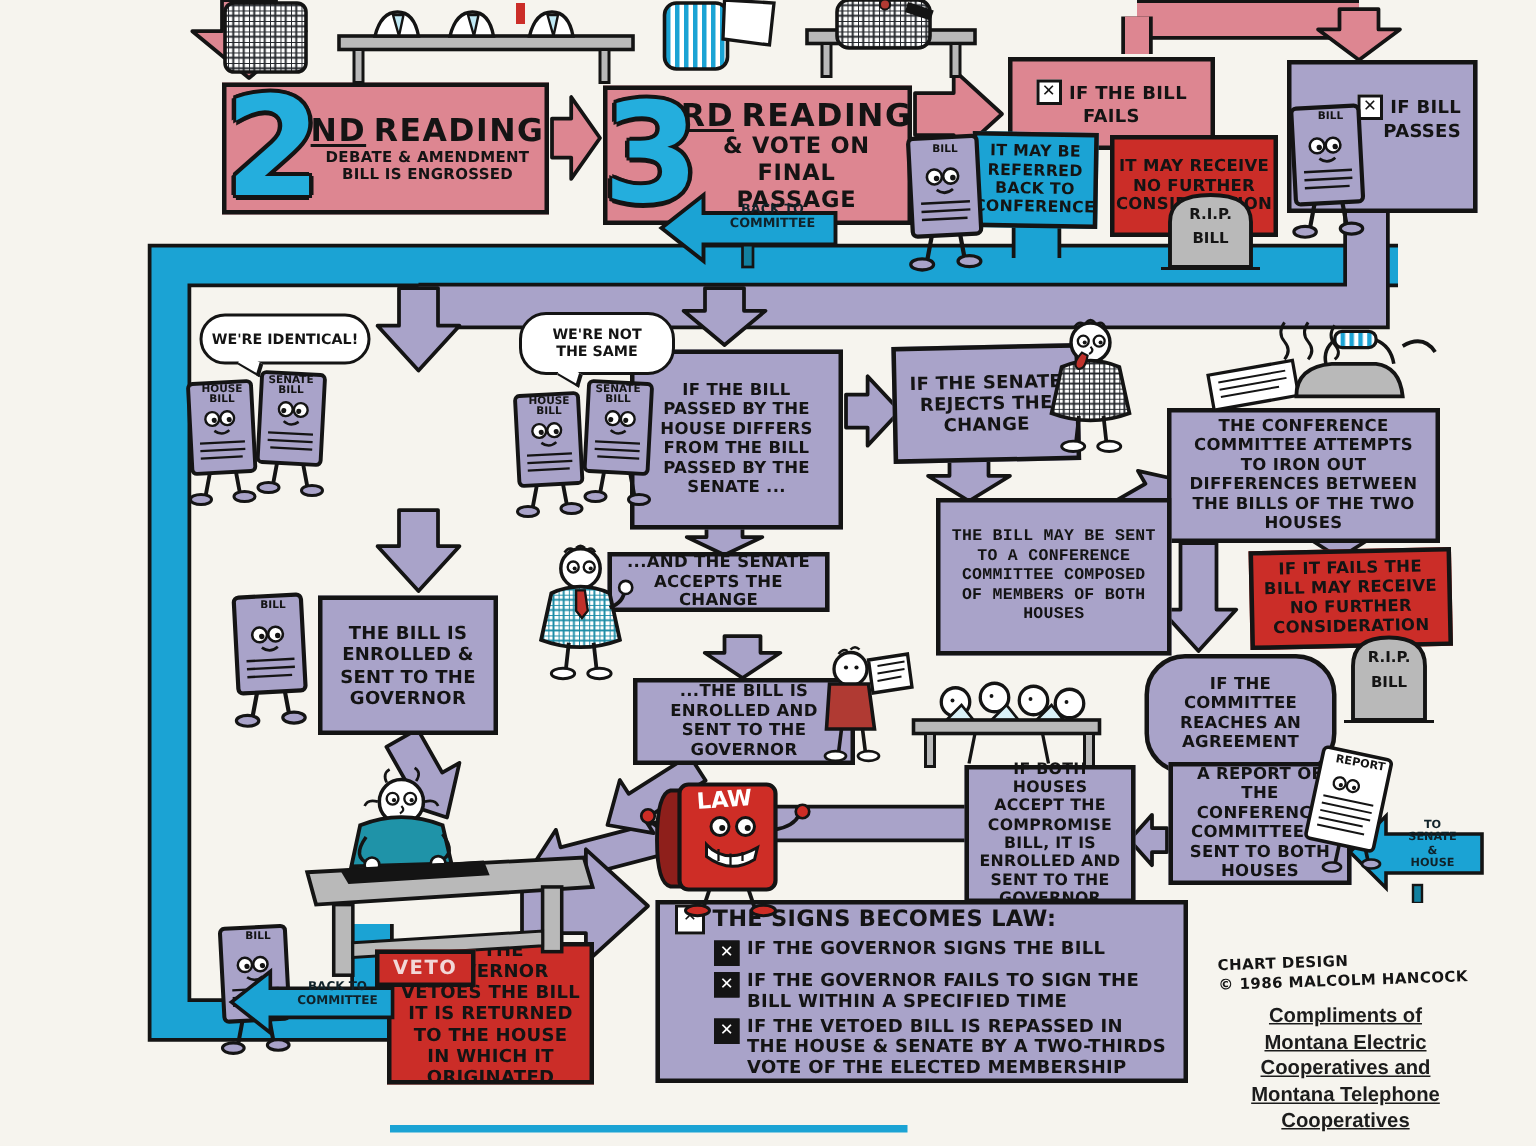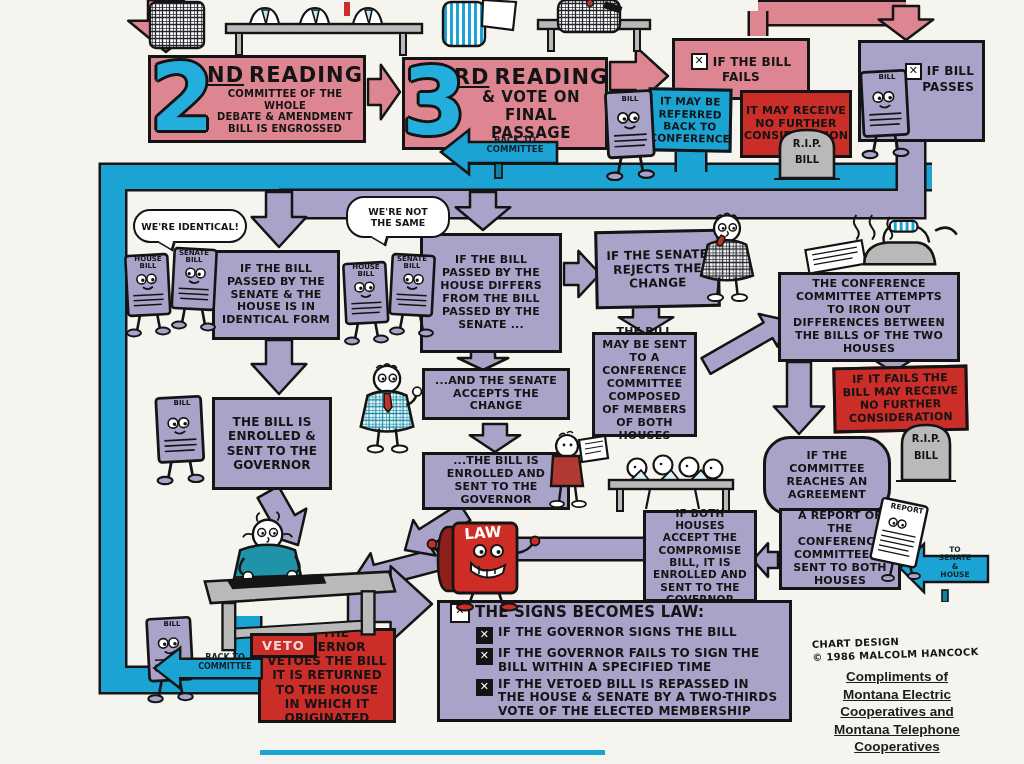--- a/index.html
+++ b/index.html
@@ -150,21 +150,20 @@
       <polygon points="257.6,497.9 274.0,526.9 262.5,533.4 298.0,545.0 306.3,508.6 294.8,515.1 278.4,486.1" fill="#a9a3c9" stroke="#141414" stroke-width="2.5" stroke-linejoin="round"></polygon>
       <polygon points="459.6,503.6 419.1,529.2 413.2,520.0 405.0,550.0 435.7,555.4 429.8,546.1 470.4,520.4" fill="#a9a3c9" stroke="#141414" stroke-width="2.5" stroke-linejoin="round"></polygon>
       <polygon points="348.0,622.0 390.6,622.0 390.6,641.8 432.0,604.0 390.6,566.2 390.6,586.0 348.0,586.0" fill="#a9a3c9" stroke="#141414" stroke-width="2.5" stroke-linejoin="round"></polygon>
     </svg>
 
   <span class="num" style="left:150px;top:58px;">2</span>
   <div class="box pink" style="left:148px;top:55px;width:218px;height:88px;padding-left:62px;">
     <div class="rd-title">
       <span class="ord">ND</span><span>READING</span>
     </div>
-    <div class="rd-sub">COMMITTEE OF THE WHOLE</div>
     <div class="rd-sub">DEBATE &amp; AMENDMENT</div>
     <div class="rd-sub">BILL IS ENGROSSED</div>
   </div>
 
   <span class="num" style="left:402px;top:62px;">3</span>
   <div class="box pink" style="left:402px;top:57px;width:206px;height:93px;padding-left:58px;">
     <div class="rd-title">
       <span class="ord">RD</span><span>READING</span>
     </div>
     <div class="rd3-sub">&amp; VOTE ON</div>
@@ -209,46 +208,43 @@
       <rect x="56" y="36" width="7" height="16" fill="#12809f" stroke="#141414" stroke-width="1.8"></rect>
       <polygon points="2,26 30,4 30,16 118,16 118,37 30,37 30,48" fill="#1ba3d4" stroke="#141414" stroke-width="2.6"></polygon>
     </svg>
     <div class="sign-label pre" style="left:40px;top:10px;width:100px;">BACK TO
 COMMITTEE</div>
   </div>
 
   <div class="bubble" style="left:133px;top:209px;width:114px;height:34px;">
     <span>WE'RE IDENTICAL!</span>
   </div>
-  <div class="bubble pre" style="left:346px;top:196px;width:104px;height:42px;">
+  <div class="bubble pre" style="left:346px;top:208px;width:104px;height:42px;">
     <span class="pre">WE'RE NOT
 THE SAME</span>
   </div>
 
-  <div class="box purple fs11" style="left:212px;top:250px;width:128px;height:90px;">
-    <span>IF THE BILL PASSED BY THE SENATE &amp; THE HOUSE IS IN IDENTICAL FORM</span>
-  </div>
 
   <div class="box purple fs11" style="left:420px;top:233px;width:142px;height:120px;">
     <span>IF THE BILL PASSED BY THE HOUSE DIFFERS FROM THE BILL PASSED BY THE SENATE ...</span>
   </div>
 
   <div class="box purple fs12 r1" style="left:595px;top:230px;width:125px;height:78px;">
     <span>IF THE SENATE REJECTS THE CHANGE</span>
   </div>
 
   <div class="box purple fs11" style="left:778px;top:272px;width:182px;height:90px;">
     <span>THE CONFERENCE COMMITTEE ATTEMPTS TO IRON OUT DIFFERENCES BETWEEN THE BILLS OF THE TWO HOUSES</span>
   </div>
 
-  <div class="box purple fs11" style="left:592px;top:332px;width:105px;height:105px;">
+  <div class="box purple fs11" style="left:624px;top:332px;width:157px;height:105px;font-family:Liberation Mono, monospace;">
     <span>THE BILL MAY BE SENT TO A CONFERENCE COMMITTEE COMPOSED OF MEMBERS OF BOTH HOUSES</span>
   </div>
 
-  <div class="box purple fs11" style="left:422px;top:368px;width:148px;height:52px;">
+  <div class="box purple fs11" style="left:405px;top:368px;width:148px;height:40px;">
     <span>...AND THE SENATE ACCEPTS THE CHANGE</span>
   </div>
 
   <div class="box purple fs11" style="left:422px;top:452px;width:148px;height:58px;">
     <span>...THE BILL IS ENROLLED AND SENT TO THE GOVERNOR</span>
   </div>
 
   <div class="box purple fs12" style="left:212px;top:397px;width:120px;height:93px;">
     <span>THE BILL IS ENROLLED &amp; SENT TO THE GOVERNOR</span>
   </div>

